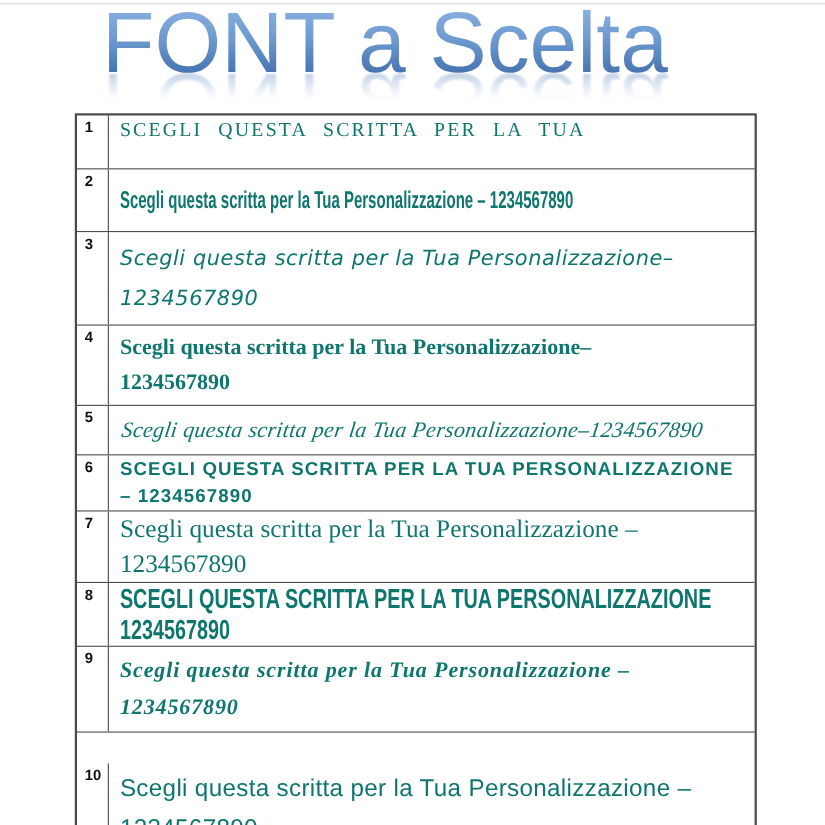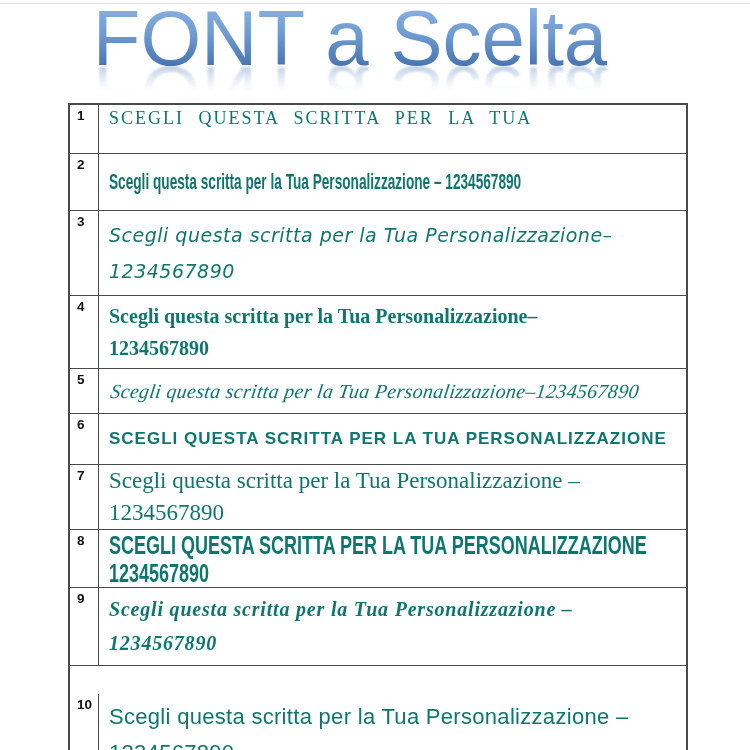--- a/index.html
+++ b/index.html
@@ -104,20 +104,21 @@
       <div class="num">5</div>
       <div class="txt f5">
         <div class="l1">Scegli questa scritta per la Tua Personalizzazione–1234567890</div>
       </div>
     </div>
 
     <div class="row r6">
       <div class="num">6</div>
       <div class="txt f6">
         <div class="l1">SCEGLI QUESTA SCRITTA PER LA TUA PERSONALIZZAZIONE</div>
+        <div class="l2">– 1234567890</div>
       </div>
     </div>
 
     <div class="row r7">
       <div class="num">7</div>
       <div class="txt f7">
         <div class="l1">Scegli questa scritta per la Tua Personalizzazione –</div>
         <div class="l2">1234567890</div>
       </div>
     </div>

